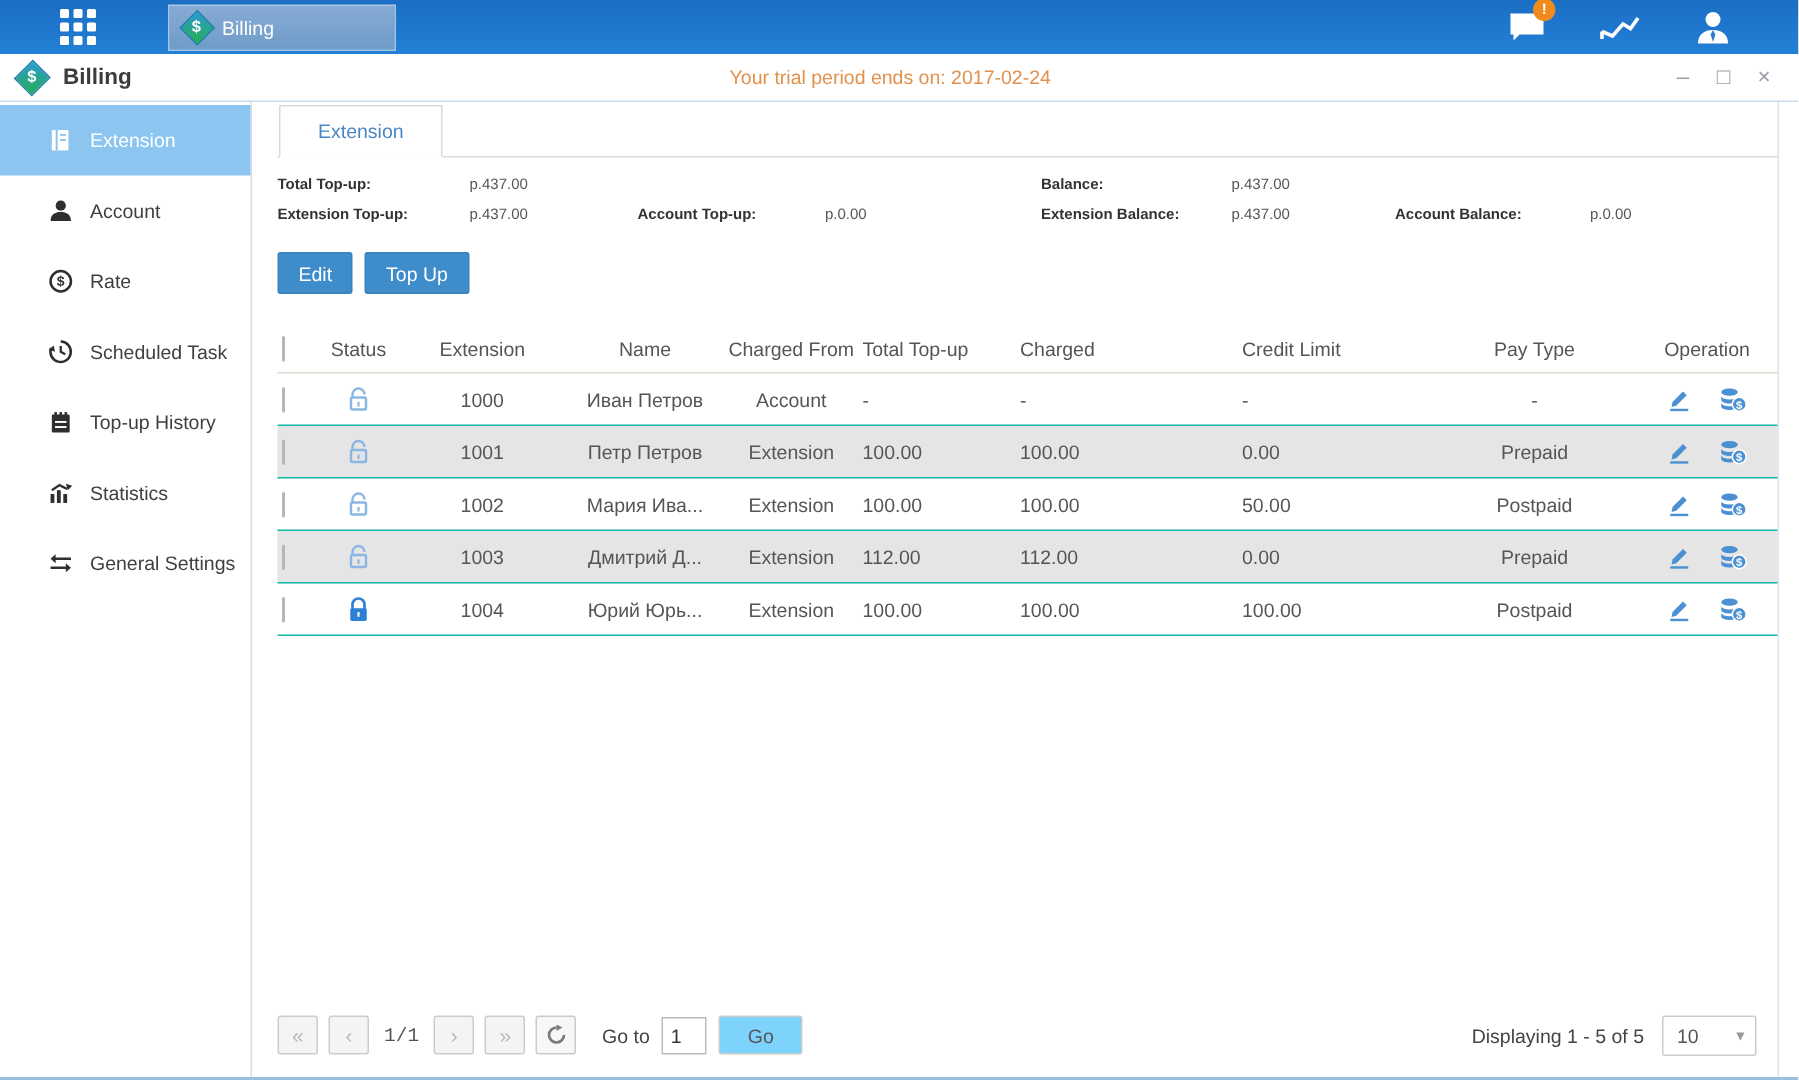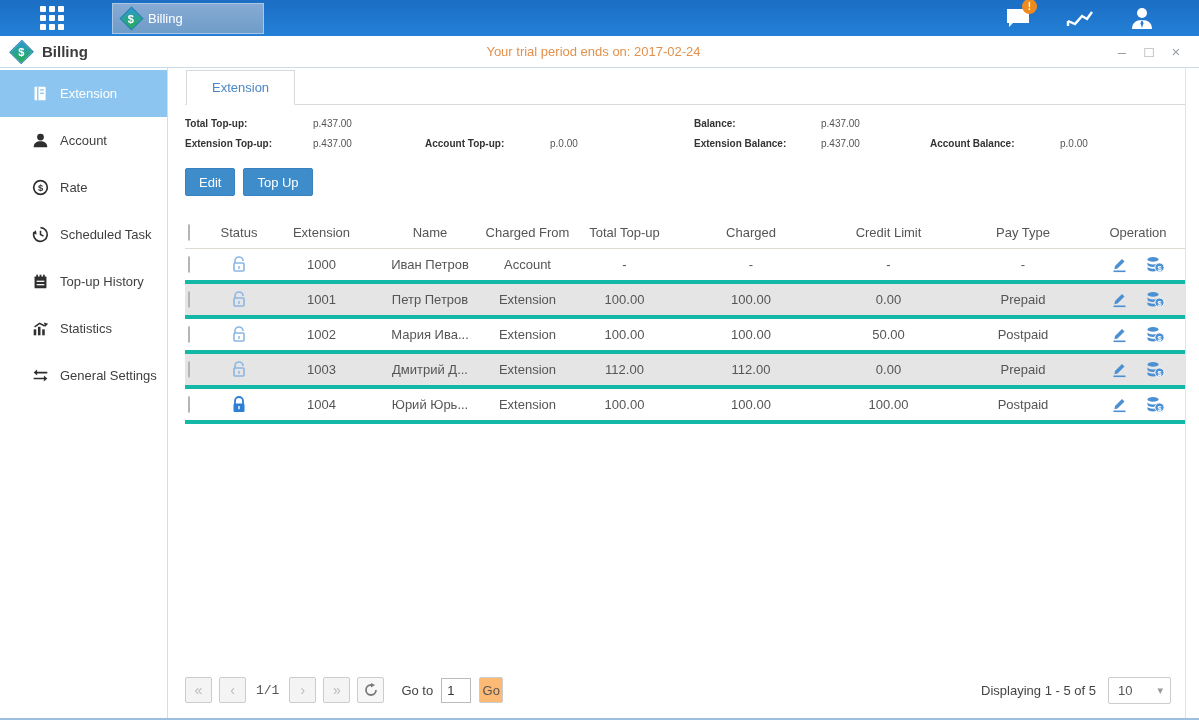--- a/index.html
+++ b/index.html
@@ -77,45 +77,45 @@
   .btnrow { margin-top:19px; display:flex; gap:8px; }
   .btn-blue { background:#3f8ccb; color:#fff; border:1px solid #3a82bd;
     border-radius:2px; font-size:13px; height:28px; padding:3px 13px;
     font-family:inherit; cursor:pointer; }
 
   
   .table { margin-top:21px; width:1000px; }
   .trow { display:grid;
     grid-template-columns:30px 48px 117px 100px 95px 105px 148px 127px 136px 94px;
     align-items:center; height:35px; font-size:13px; color:#555;
-    border-bottom:4px solid #14b8a6; }
+    border-bottom:1px solid #14b8a6; }
   .trow.head { height:32px; color:#555; border-bottom:1px solid #e0ddd0; }
   .trow.alt { background:#e5e5e5; }
   .c { text-align:center; }
-  .r { text-align:center; padding-right:6px; }
+  .r { text-align:left; padding-right:6px; }
   .checkbox { width:15px; height:15px; border:1px solid #b5b5b5;
     border-radius:2px; background:#fff; margin-left:3px; cursor:pointer; }
   .ops { display:flex; justify-content:center; gap:18px; align-items:center; }
   .ops svg { cursor:pointer; }
   .statuscell { display:flex; justify-content:center; }
 
   .spacer { flex:1; }
 
   
   .pagebar { height:30px; margin:0 0 13px 0; display:flex; align-items:center;
     font-size:13px; color:#444; padding-right:14px; }
   .pbtn { width:27px; height:26px; background:#f4f4f4; border:1px solid #ccc;
     border-radius:2px; color:#b9b9b9; display:flex; align-items:center;
     justify-content:center; font-size:14px; margin-right:7px; cursor:pointer; }
   .pbtn.dark { color:#8a8a8a; background:#f7f7f7; }
   .pageno { margin:0 10px 0 3px; color:#555;font-family:Liberation Mono, monospace; }
   .goto-label { margin:0 8px 0 10px; color:#444; }
   .goto-input { width:30px; height:25px; border:1px solid #bbb; font-size:13px;
     padding-left:5px; font-family:inherit; color:#333; }
-  .go-btn { margin-left:8px; height:26px; width:24px; background:#fdba74;
+  .go-btn { margin-left:8px; height:26px; width:56px; background:#7dd3fc;
     border:1px solid #ccc; border-radius:2px; font-size:13px; color:#555;
     font-family:inherit; cursor:pointer; }
   .display-info { margin-left:auto; color:#444; }
   .pagesize { margin-left:12px; width:63px; height:27px; border:1px solid #ccc;
     border-radius:2px; display:flex; align-items:center; cursor:pointer;
     background:#fff; }
   .pagesize .v { padding-left:9px; color:#555; flex:1; }
   .pagesize .arr { color:#999; font-size:11px; padding-right:7px; }
 </style>
 </head>

